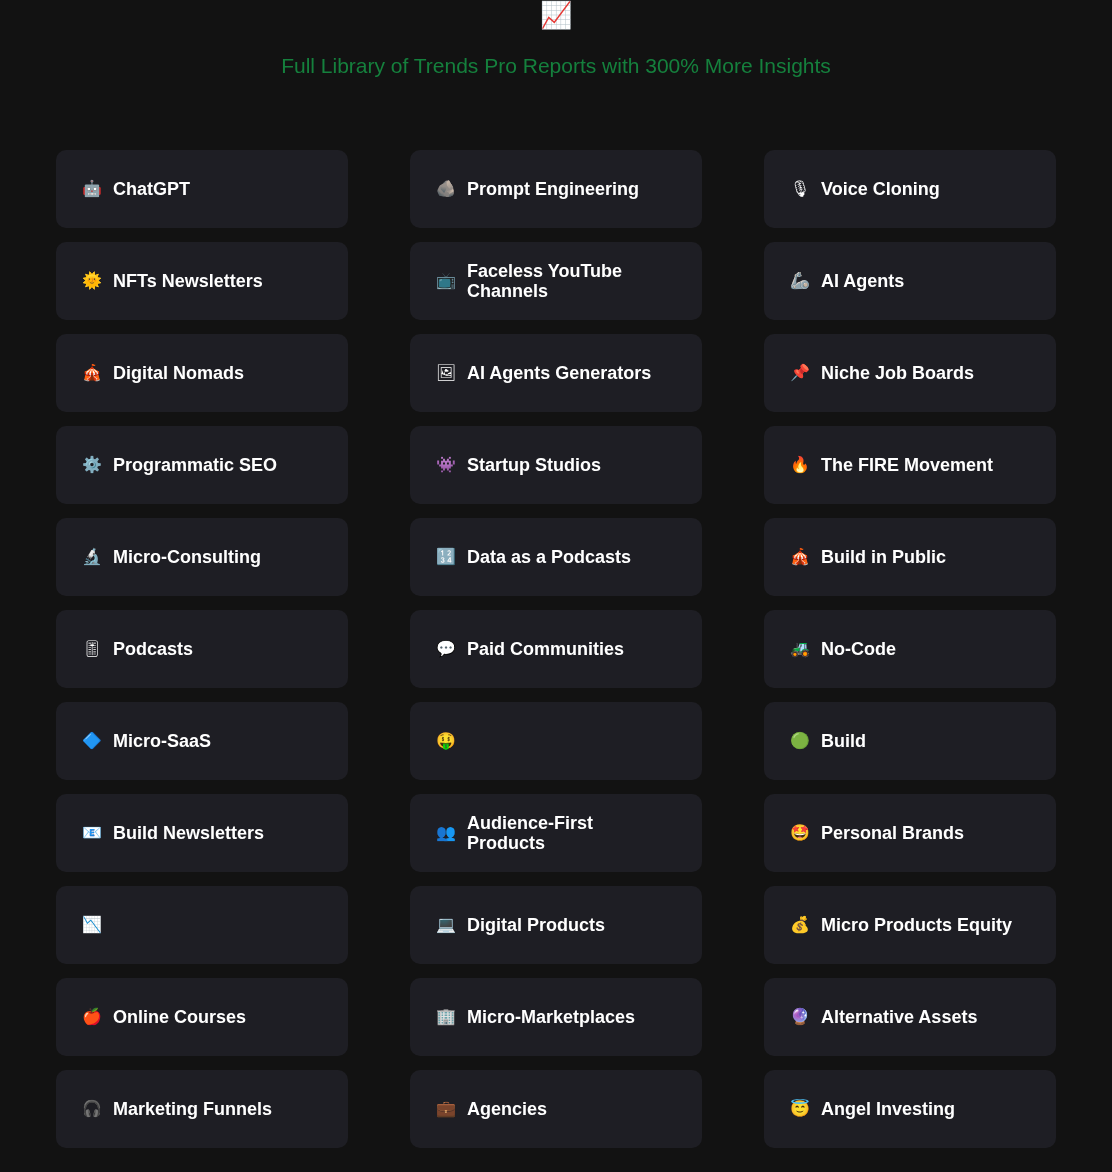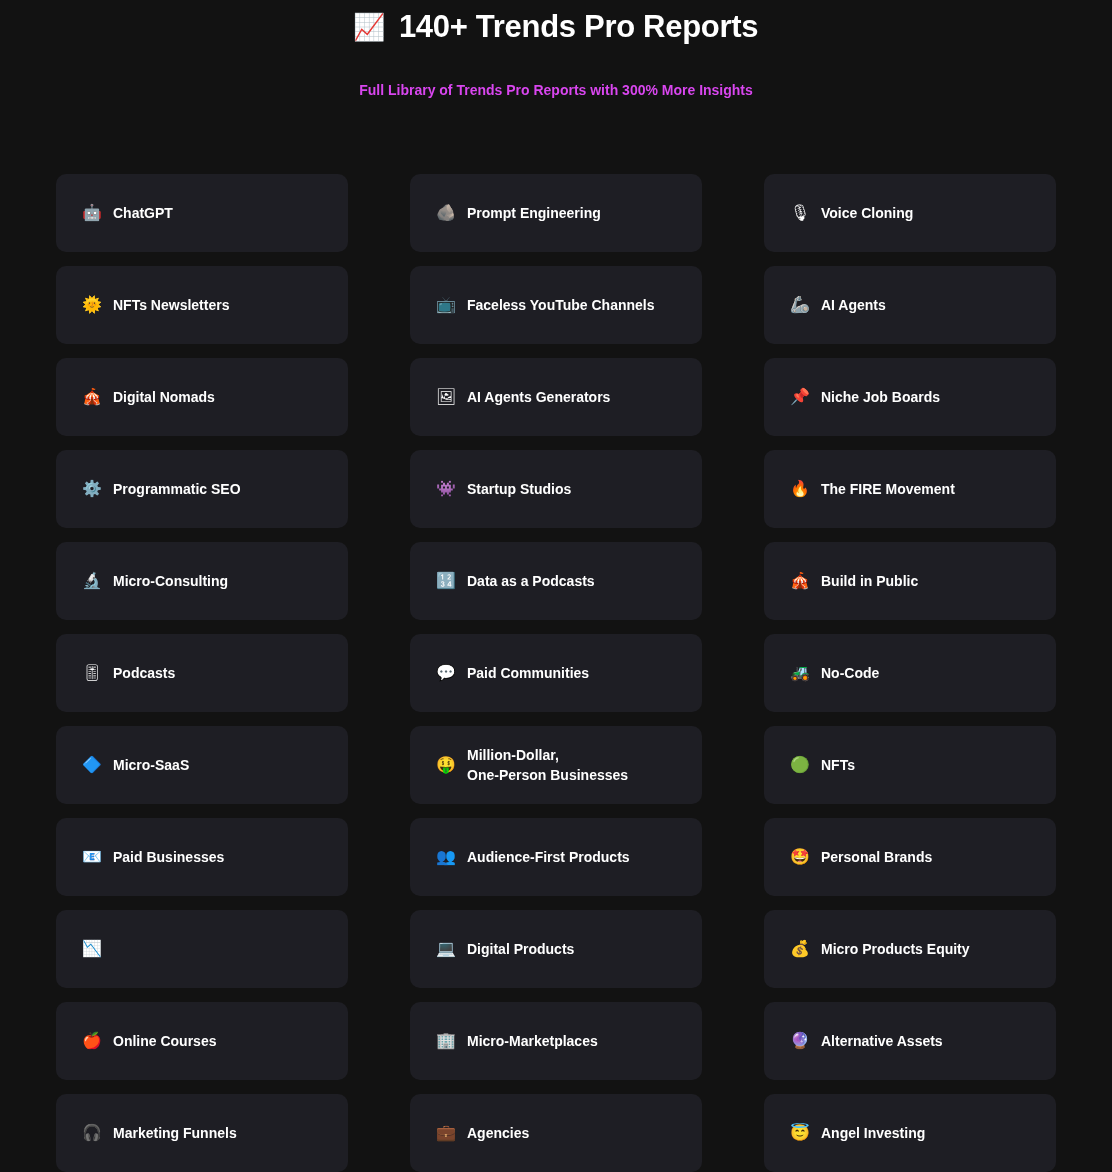--- a/index.html
+++ b/index.html
@@ -33,23 +33,23 @@
     justify-content: center;
     align-items: center;
     gap: 13px;
   }
   .title-emoji {
     font-size: 26px;
     line-height: 1;
     display: inline-block;
   }
   .subtitle {
-    font-size: 14px;
-    font-weight: bold;
-    color: #d946ef;
+    font-size: 21px;
+    font-weight: normal;
+    color: #15803d;
     margin: 26px 0 0 0;
     line-height: 24px;
   }
   .grid {
     margin-top: 72px;
     display: grid;
     grid-template-columns: repeat(3, 1fr);
     column-gap: 62px;
     row-gap: 14px;
   }
@@ -65,36 +65,35 @@
     cursor: pointer;
   }
   .card-emoji {
     font-size: 16px;
     line-height: 18px;
     flex: 0 0 auto;
     width: 19px;
     text-align: center;
   }
   .card-label {
-    font-size: 14px;
+    font-size: 18px;
     font-weight: bold;
     line-height: 20px;
     color: #ffffff;
     white-space: pre-line;
   }
 </style>
 </head>
 <body>
 
 <div class="page">
 
   <div class="header">
     <h1 class="title">
       <span class="title-emoji">📈</span>
-      <span>140+ Trends Pro Reports</span>
     </h1>
     <p class="subtitle">Full Library of Trends Pro Reports with 300% More Insights</p>
   </div>
 
   <div class="grid">
       <div class="card">
         <span class="card-emoji">🤖</span>
         <span class="card-label">ChatGPT</span>
       </div>
       <div class="card">
@@ -164,30 +163,28 @@
       <div class="card">
         <span class="card-emoji">🚜</span>
         <span class="card-label">No-Code</span>
       </div>
       <div class="card">
         <span class="card-emoji">🔷</span>
         <span class="card-label">Micro-SaaS</span>
       </div>
       <div class="card">
         <span class="card-emoji">🤑</span>
-        <span class="card-label">Million-Dollar,
-One-Person Businesses</span>
       </div>
       <div class="card">
         <span class="card-emoji">🟢</span>
-        <span class="card-label">NFTs</span>
+        <span class="card-label">Build</span>
       </div>
       <div class="card">
         <span class="card-emoji">📧</span>
-        <span class="card-label">Paid Businesses</span>
+        <span class="card-label">Build Newsletters</span>
       </div>
       <div class="card">
         <span class="card-emoji">👥</span>
         <span class="card-label">Audience-First Products</span>
       </div>
       <div class="card">
         <span class="card-emoji">🤩</span>
         <span class="card-label">Personal Brands</span>
       </div>
       <div class="card">

